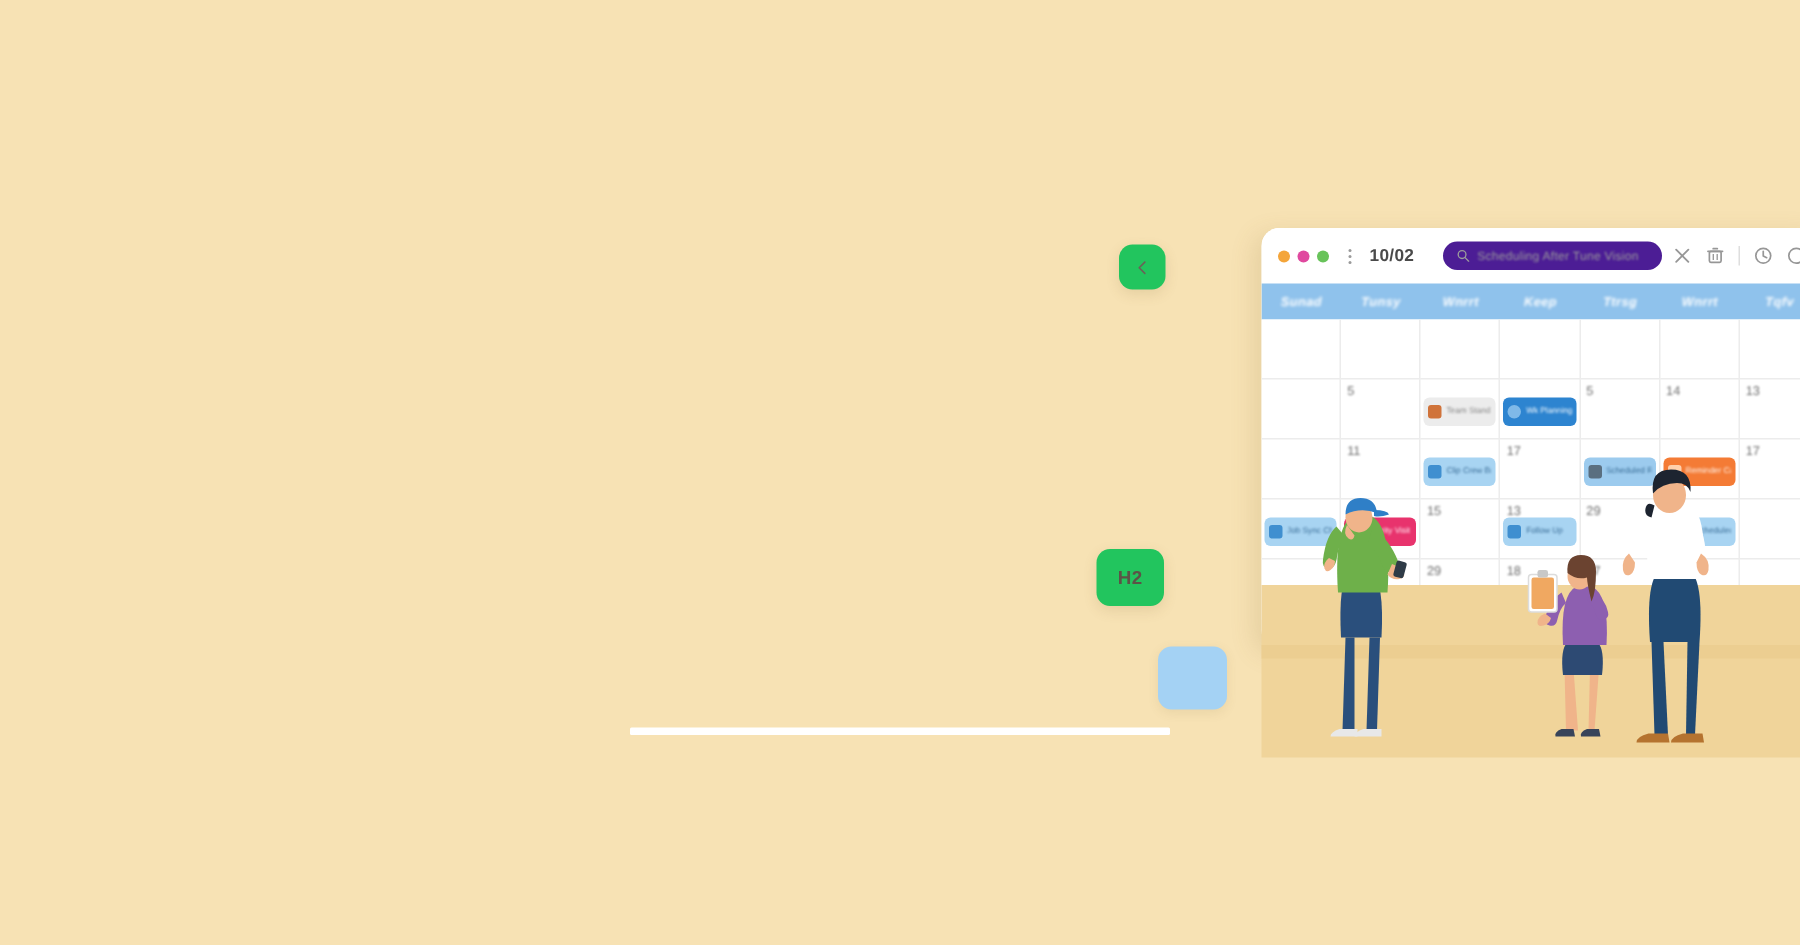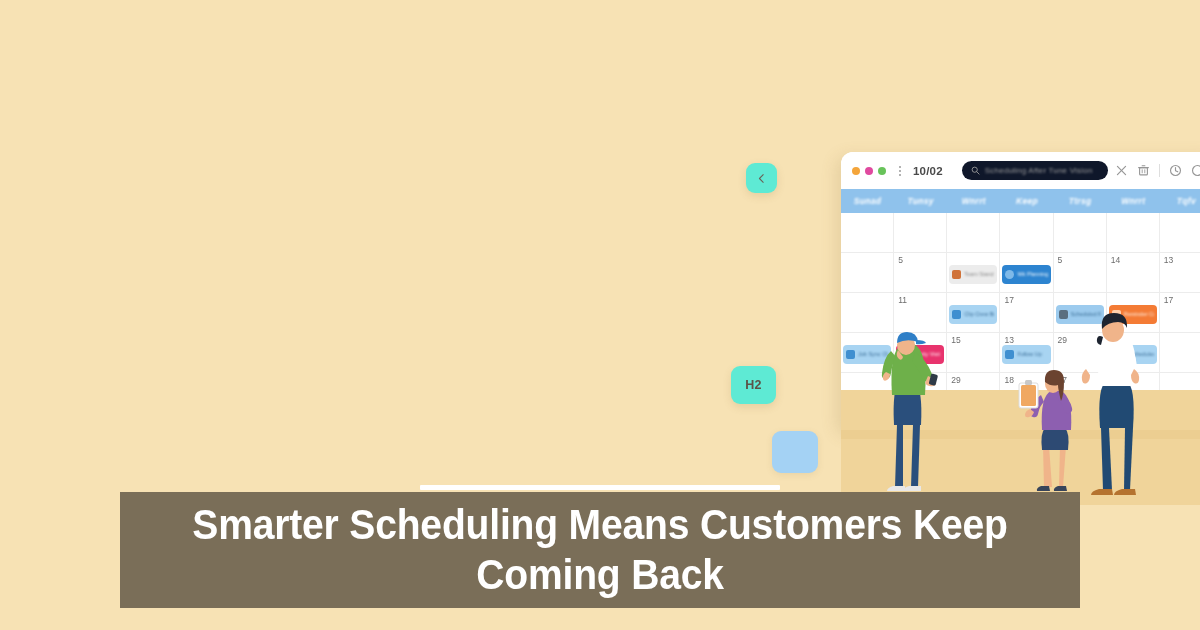--- a/index.html
+++ b/index.html
@@ -15,21 +15,21 @@
   .canvas {
     position:absolute; inset:0;
     width:1200px; height:630px;
     background:#f7e2b4;
     overflow:hidden;
   }
 
   
   .float-card {
     position:absolute;
-    background:#5eead4;
+    background:#22c55e;
     border-radius:9px;
     box-shadow:0 3px 9px rgba(120,95,45,.14);
     display:flex; align-items:center; justify-content:center;
   }
   .chevron-btn { left:746px; top:163px; width:31px; height:30px; }
   .chevron-btn svg { width:11px; height:11px; display:block; }
   .h2-card { left:731px; top:366px; width:45px; height:38px; }
   .h2-card .h2-label {
     font-size:12.5px; font-weight:600; color:#5c5347;
     letter-spacing:.3px; filter:blur(.35px);
@@ -62,21 +62,21 @@
   .dot.d2 { background:#e0499f; }
   .dot.d3 { background:#68c35a; }
   .kebab { width:9px; height:14px; display:flex; flex-direction:column;
            justify-content:center; align-items:center; gap:2px; margin-left:2px; }
   .kebab i { width:2px; height:2px; background:#9a9a9a; border-radius:50%; display:block; }
   .tb-date {
     font-size:11.5px; color:#4a4a4a; font-weight:700;
     letter-spacing:.2px; filter:blur(.25px); margin-left:2px;
   }
   .searchbox {
-    flex:1; height:19px; background:#0f172a; border-radius:10px;
+    flex:1; height:19px; background:#4c1d95; border-radius:10px;
     display:flex; align-items:center; gap:5px; padding:0 9px;
     margin-left:12px; max-width:165px;
   }
   .searchbox svg { width:9px; height:9px; flex:0 0 auto; }
   .searchbox .sq {
     font-size:8px; color:#9b9b9b; white-space:nowrap;
     overflow:hidden; filter:blur(.85px); letter-spacing:.2px;
   }
   .tb-icons { display:flex; align-items:center; gap:9px; margin-left:auto; }
   .tb-icons .ic { width:13px; height:13px; display:block; opacity:.72; }
@@ -436,17 +436,14 @@
     </svg>
   </div>
 
   <div class="float-card h2-card">
     <span class="h2-label">H2</span>
   </div>
 
   <div class="blue-square"></div>
 
   <div class="divider"></div>
-  <div class="title-bar">
-    <h1 class="title-text">Smarter Scheduling Means Customers Keep Coming Back</h1>
-  </div>
 
 </div>
 
 </body></html>

